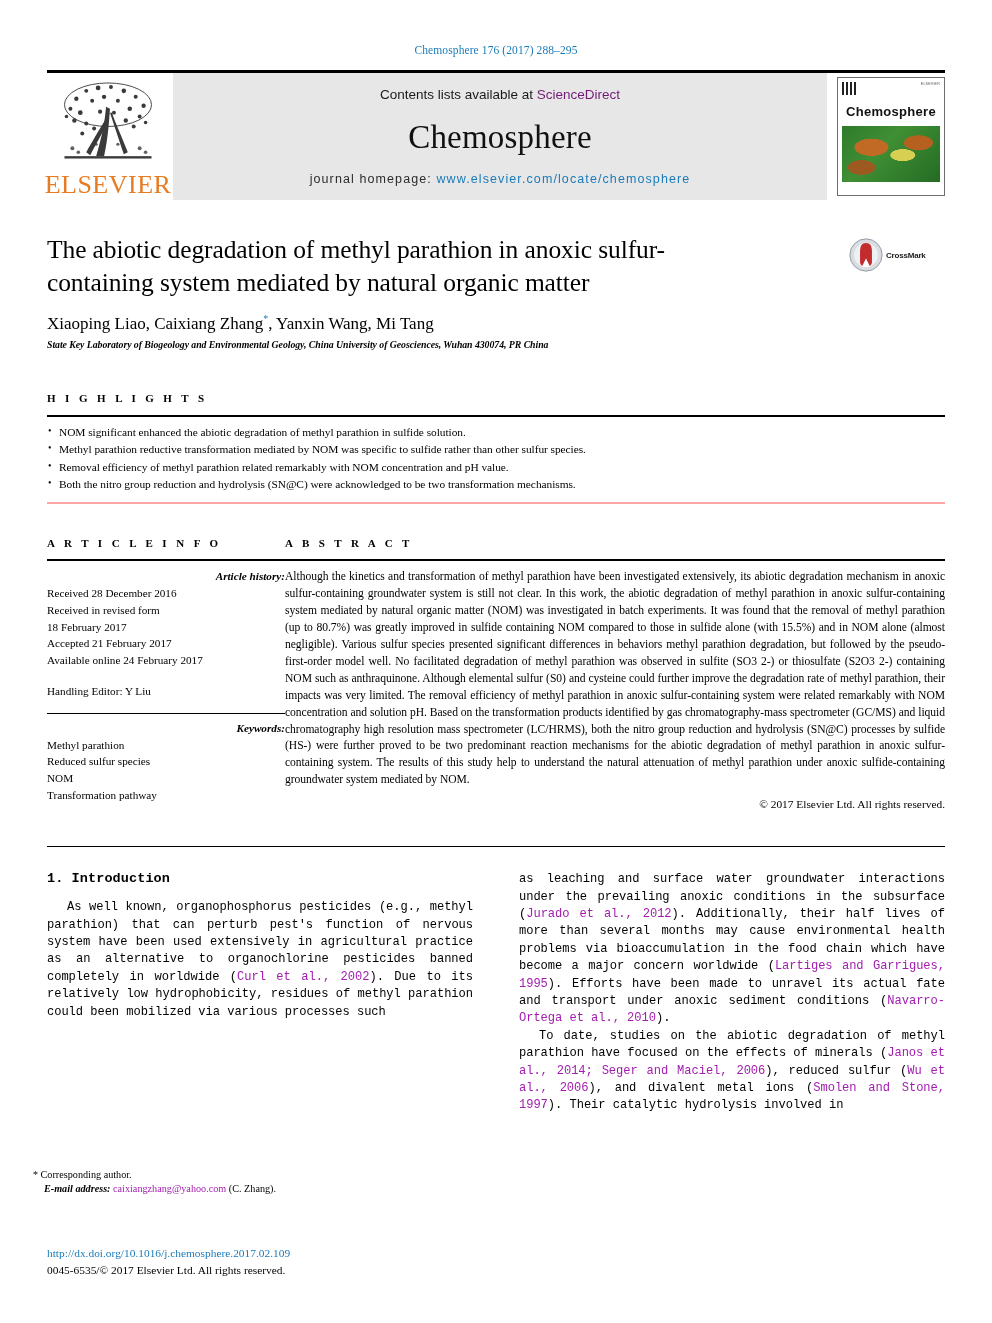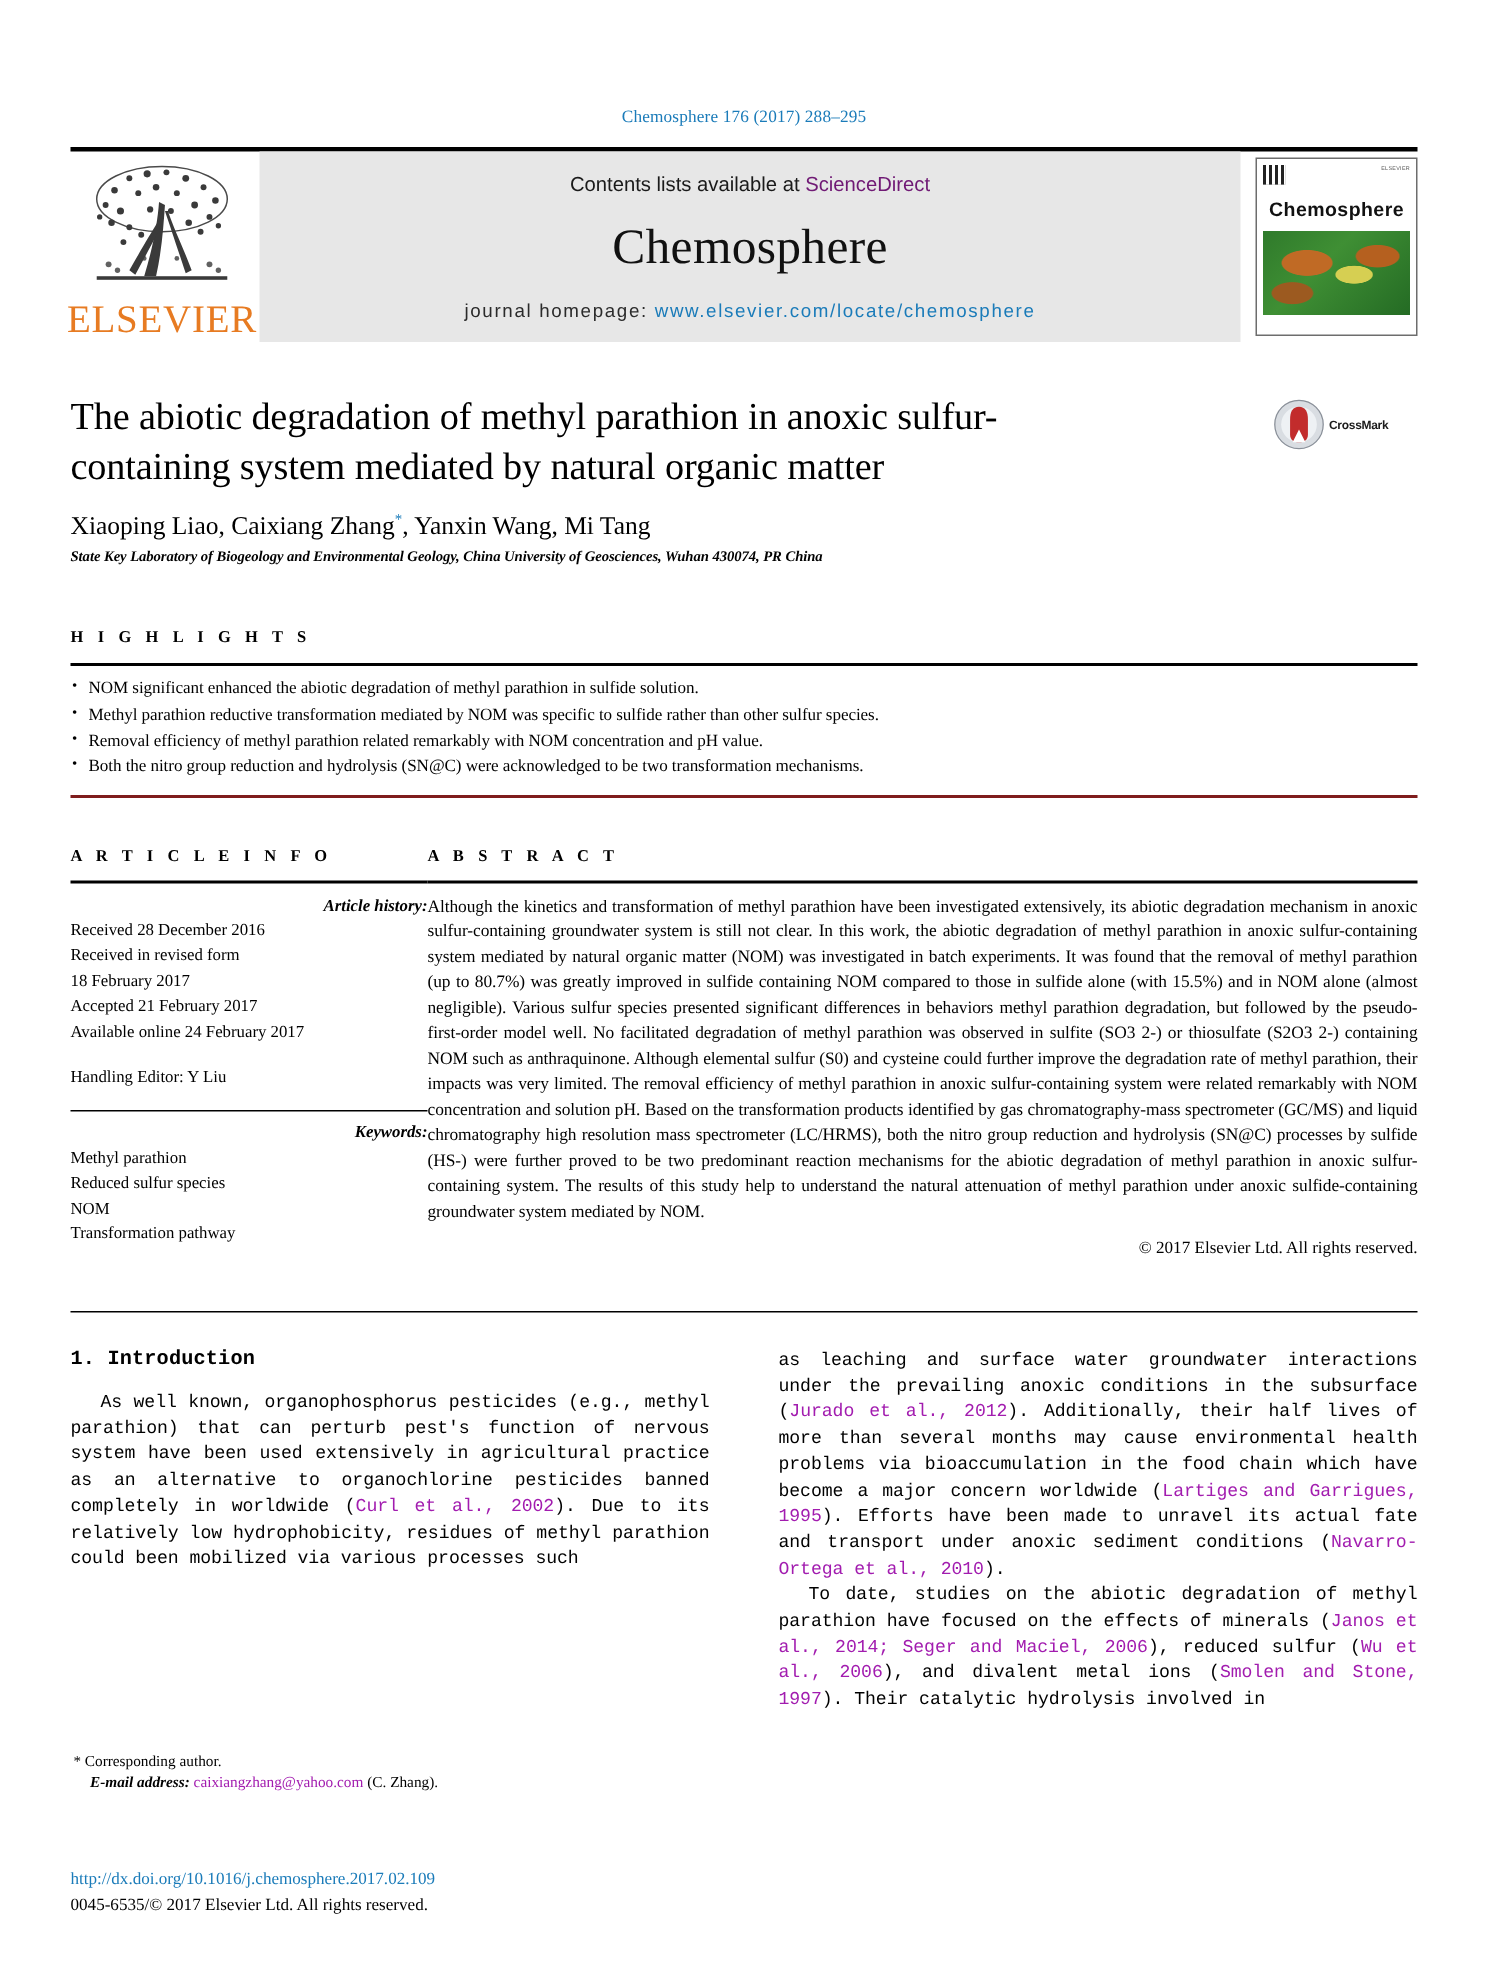--- a/index.html
+++ b/index.html
@@ -14,21 +14,21 @@
     position: relative;
     overflow: hidden;
   }
   .page { position: relative; width: 992px; height: 1323px; padding: 0; }
 
   
   .runhead {
     text-align: center;
     color: #1a7bb9;
     font-size: 11.5px;
-    padding-top: 72px;
+    padding-top: 44px;
     letter-spacing: .1px;
     font-family: "Liberation Serif", serif;
   }
 
   
   .masthead {
     margin: 14px 47px 0 47px;
     border-top: 3px solid #000;
     padding-top: 0;
     display: flex;
@@ -169,21 +169,21 @@
     letter-spacing: 3.4px;
   }
 
   
   .highlights {
     margin: 42px 47px 0 47px;
   }
   .highlights .sec-head { margin-bottom: 11px; }
   .hl-body {
     border-top: 2px solid #000;
-    border-bottom: 2px solid #7f1d1d;
+    border-bottom: 2px solid #fca5a5;
     padding: 7px 0 9px 0;
   }
   .hl-item {
     font-size: 11.4px;
     line-height: 1.52;
     padding-left: 12px;
     position: relative;
     letter-spacing: -.05px;
   }
   .hl-item::before {
@@ -247,21 +247,21 @@
   }
   p.body-p.cont { text-indent: 0; }
   a.cite, .cite {
     color: #a21caf;
     text-decoration: none;
   }
 
   
   .footnote {
     position: absolute;
-    left: 49px;
+    left: 33px;
     top: 1168px;
     width: 420px;
     font-size: 10.2px;
     line-height: 1.42;
   }
   .footnote .star { font-size: 10px; }
   .footnote .em { font-style: italic; font-weight: bold; }
   .doi-block {
     position: absolute;
     left: 47px;

